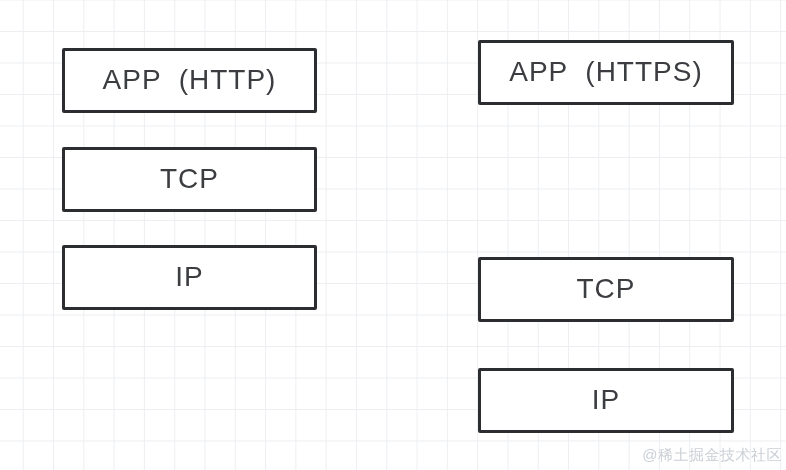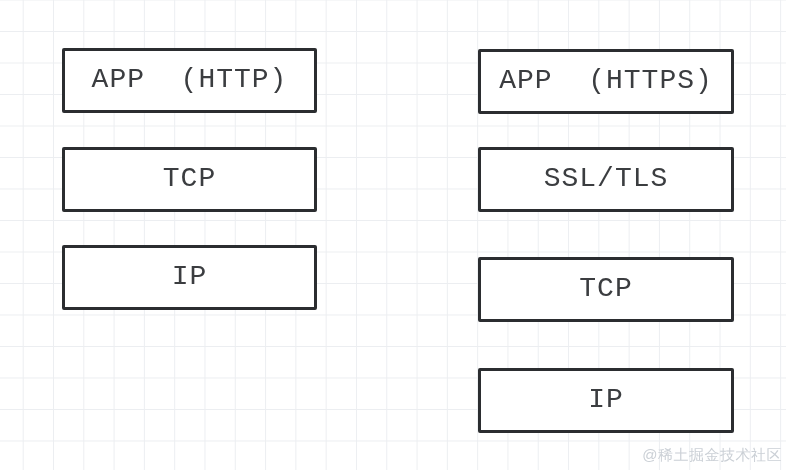--- a/index.html
+++ b/index.html
@@ -29,33 +29,32 @@
     border-radius: 2px;
     display: flex;
     align-items: center;
     justify-content: center;
   }
   .col-left  { left: 62px;  width: 255px; }
   .col-right { left: 478px; width: 256px; }
   .l0 { top: 48px; }
   .l1 { top: 147px; }
   .l2 { top: 245px; }
-  .r0 { top: 49px; }
+  .r0 { top: 40px; }
   .r1 { top: 147px; }
   .r2 { top: 257px; }
   .r3 { top: 368px; }
   .layer-label {
     font-size: 28px;
     font-weight: 400;
     color: #3b3d40;
     letter-spacing: 1px;
     white-space: pre;
     line-height: 1;
     transform: translateY(-1px);
-    font-family: Liberation Mono, monospace;
   }
   .watermark {
     position: absolute;
     right: 4px;
     bottom: 5px;
     font-size: 15px;
     letter-spacing: 0.5px;
     color: #cbd0d6;
     user-select: none;
     margin-top: 12px;
@@ -72,23 +71,20 @@
   <div class="layer-box col-left l1">
     <span class="layer-label">TCP</span>
   </div>
   <div class="layer-box col-left l2">
     <span class="layer-label">IP</span>
   </div>
 
   <div class="layer-box col-right r0">
     <span class="layer-label">APP  (HTTPS)</span>
   </div>
-  <div class="layer-box col-right r1">
-    <span class="layer-label">SSL/TLS</span>
-  </div>
   <div class="layer-box col-right r2">
     <span class="layer-label">TCP</span>
   </div>
   <div class="layer-box col-right r3">
     <span class="layer-label">IP</span>
   </div>
 
   <div class="watermark">@稀土掘金技术社区</div>
 </div>
 

